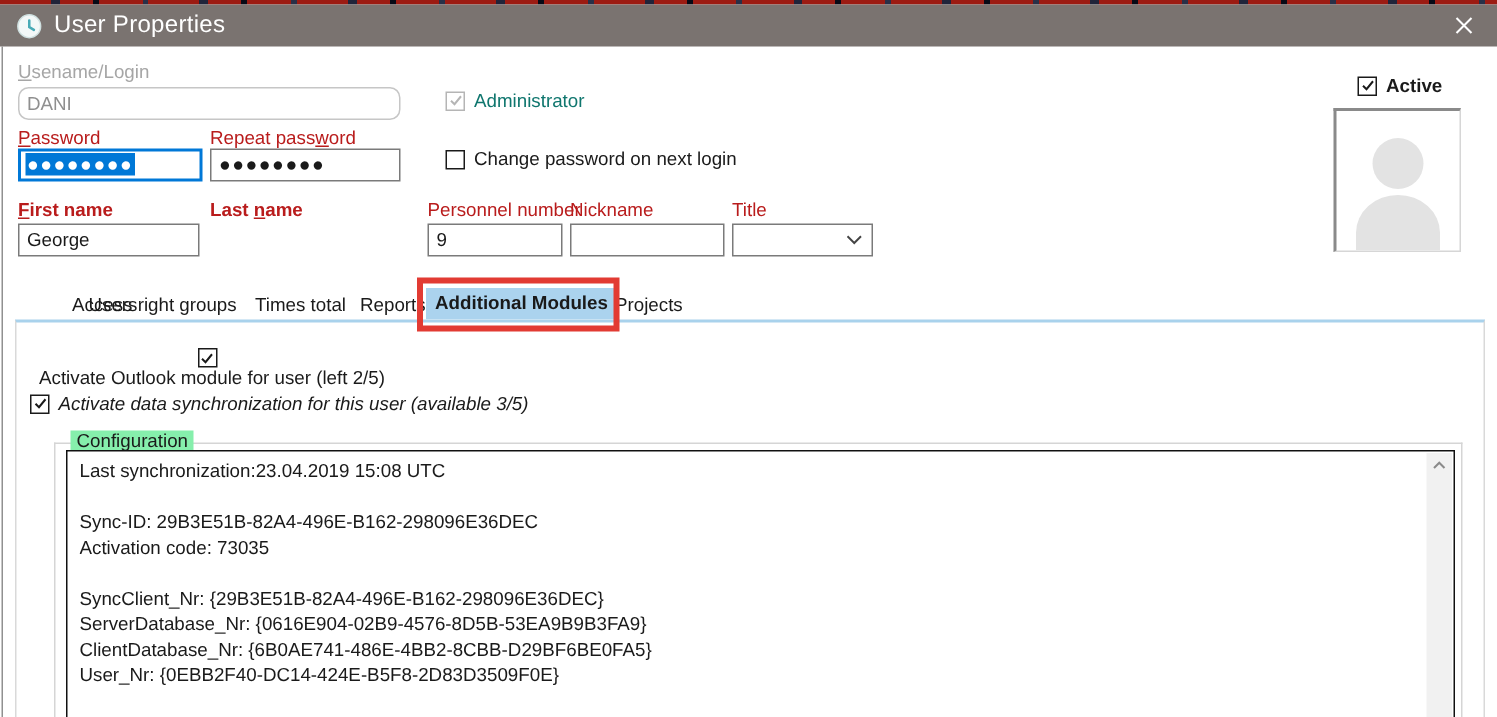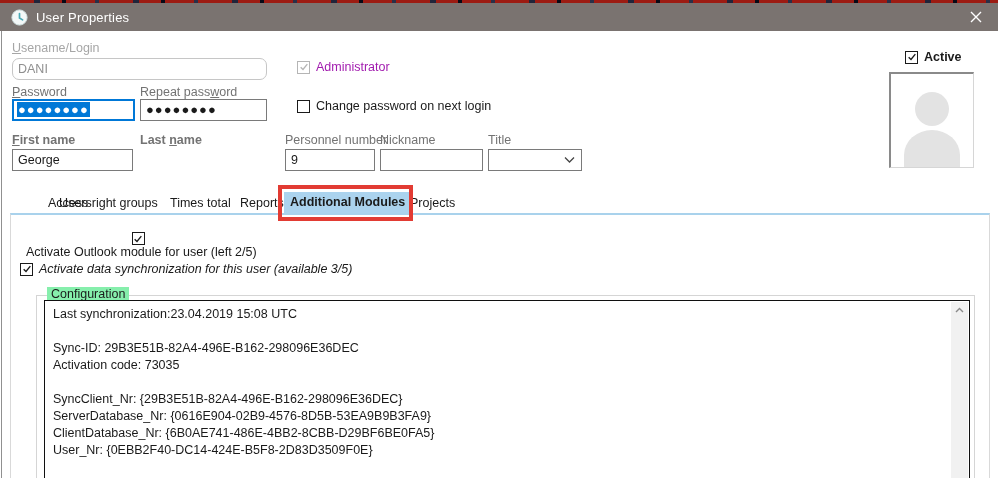--- a/index.html
+++ b/index.html
@@ -14,28 +14,28 @@
     position:absolute; left:0; top:0; width:998px; height:3px;
     background:repeating-linear-gradient(90deg,
       #9c1b12 0 34px, #20243a 34px 40px, #9c1b12 40px 62px,
       #060a16 62px 66px, #9c1b12 66px 95px, #283048 95px 99px);
   }
   .titlebar {
     position:absolute; left:0; top:3px; width:998px; height:28px;
     background:#7a7370; color:#fff; display:flex; align-items:center;
   }
   .titlebar .app-icon { margin-left:11px; width:17px; height:17px; display:block; }
-  .titlebar .win-title { margin-left:8px; font-size:13px; letter-spacing:.2px; }
+  .titlebar .win-title { margin-left:8px; font-size:16px; letter-spacing:.2px; }
   .close-btn {
     position:absolute; right:6px; top:0; width:32px; height:28px;
     display:flex; align-items:center; justify-content:center; cursor:pointer;
   }
   .dlg-left-border { position:absolute; left:1px; top:31px; bottom:0; width:1px; background:#909090; }
 
-  .lbl { position:absolute; white-space:nowrap; color:#737373; }
+  .lbl { position:absolute; white-space:nowrap; color:#b91c1c; }
   .lbl.gray { color:#a6a6a6; }
   .lbl.bold { font-weight:bold;text-align:center; }
   .mn { text-decoration:underline; }
 
   .fld {
     position:absolute; height:22px; background:#fff;
     border:1px solid #7a7a7a; padding:2px 5px; line-height:16px;
     white-space:nowrap; overflow:hidden;
   }
   .fld.disabled { border-color:#c6c6c6; color:#8f8f8f;border-radius:7px; }
@@ -43,21 +43,21 @@
   .pwdot { font-size:13px; letter-spacing:1px; line-height:15px; }
   .sel { background:#0078d7; color:#fff; padding:0 1px; }
 
   .chk-row { position:absolute; display:flex; align-items:center; cursor:pointer; }
   .chk-box {
     width:13px; height:13px; border:1px solid #1a1a1a; background:#fff;
     display:flex; align-items:center; justify-content:center; flex:0 0 13px;
   }
   .chk-row.disabled .chk-box { border-color:#b5b5b5; }
   .chk-row .chk-label { margin-left:6px; white-space:nowrap; }
-  .chk-row.disabled .chk-label { color:#a21caf; }
+  .chk-row.disabled .chk-label { color:#0f766e; }
   .chk-check { color:#1a1a1a; display:block; }
   .chk-row.disabled .chk-check { color:#b5b5b5; }
 
   .dropdown { position:absolute; height:22px; border:1px solid #7a7a7a; background:#fff; }
   .dropdown .dd-chevron { position:absolute; right:6px; top:6px; }
 
   .avatar-box {
     position:absolute; left:889px; top:72px; width:85px; height:96px;
     background:#fff; border-top:2px solid #8a8a8a; border-left:2px solid #8a8a8a;
     border-right:1px solid #d6d6d6; border-bottom:1px solid #d6d6d6;

